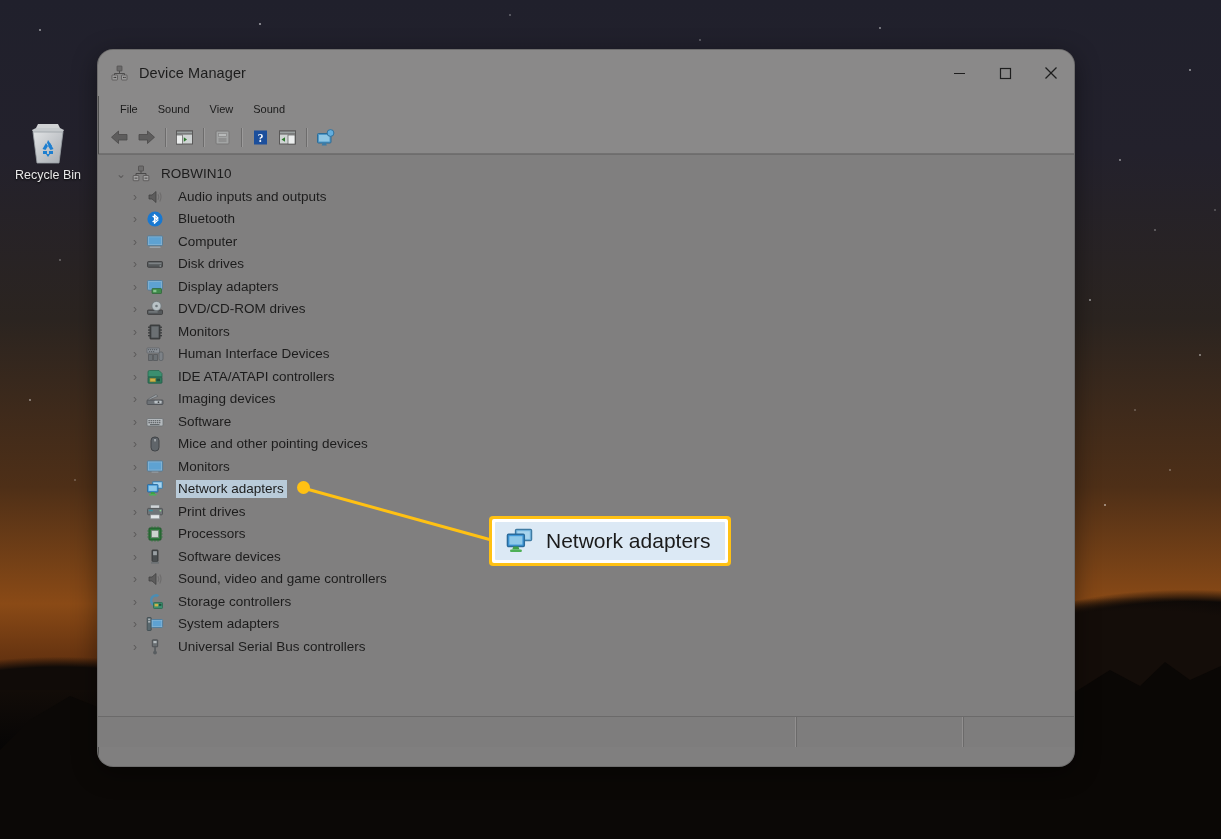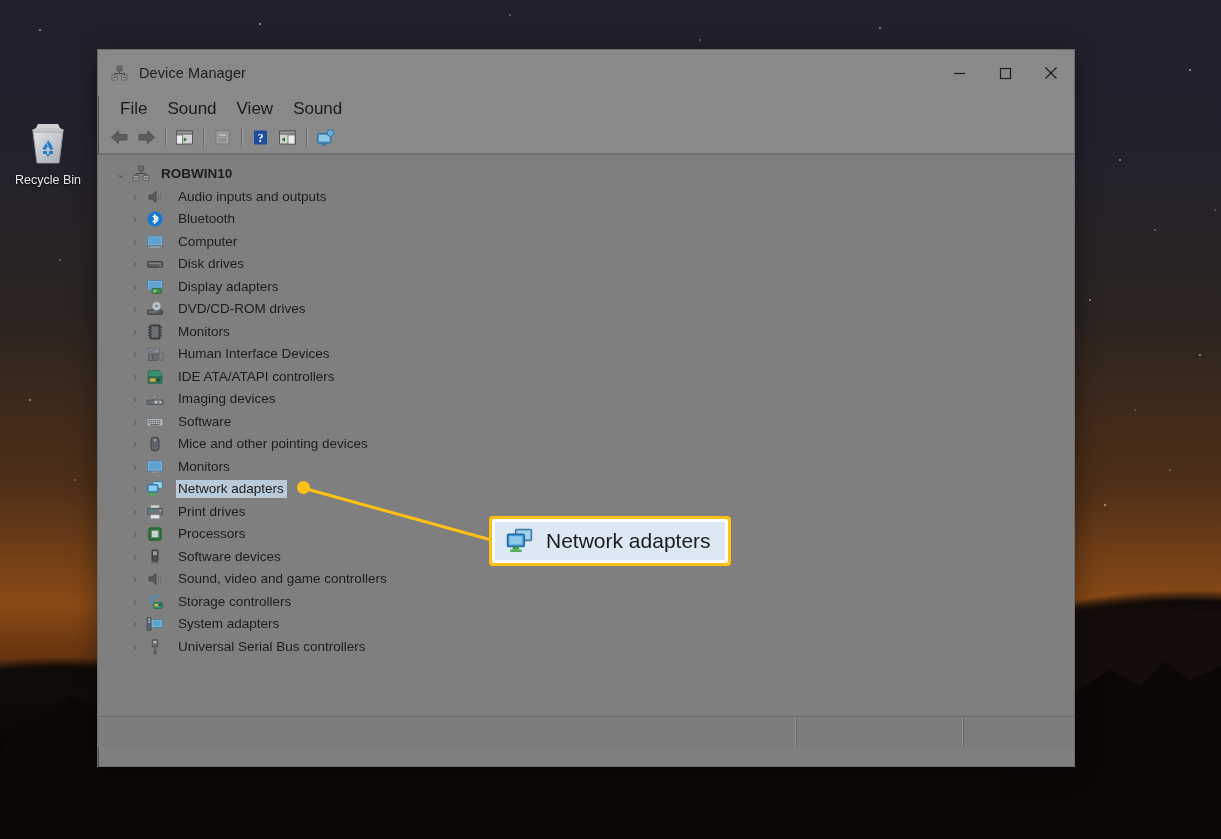--- a/index.html
+++ b/index.html
@@ -39,30 +39,31 @@
   #ground-silhouette{position:absolute;left:0;top:600px;width:1221px;height:240px;}
 
   
   #recycle-bin{
     position:absolute;left:8px;top:118px;width:80px;height:92px;
     display:flex;flex-direction:column;align-items:center;
     cursor:default;
   }
   #recycle-bin .rb-icon{width:48px;height:50px;}
   #recycle-bin .rb-label{
-    margin-top:5px;color:#e8e8e8;font-size:12.5px;
+    color:#e8e8e8;font-size:12.5px;
     text-shadow:0 1px 2px rgba(0,0,0,.9);white-space:nowrap;
   }
 
   
   #dm-window{
     position:absolute;left:98px;top:50px;width:976px;height:716px;
     background:#807f7f;
     box-shadow:0 0 0 1px #6e6d6d, 0 6px 26px rgba(0,0,0,.45);
     overflow:hidden;
+    border-radius:15px;
   }
   
   #dm-window:before{
     content:"";position:absolute;left:0;top:0;width:1px;height:716px;background:#4e4e4e;
   }
 
   
   #titlebar{
     position:relative;height:46px;background:#8a8989;
     display:flex;align-items:center;
@@ -76,21 +77,21 @@
     width:46px;height:46px;display:flex;align-items:center;justify-content:center;
     cursor:default;
   }
 
   
   #menubar{
     height:26px;background:#8a8989;display:flex;align-items:center;
     padding-left:12px;
   }
   .menu-item{
-    font-size:17px;color:#1b1b1b;padding:3px 10px;cursor:default;text-align:right;
+    font-size:11px;color:#1b1b1b;padding:3px 10px;cursor:default;text-align:right;
   }
 
   
   #toolbar{
     height:31px;background:#8a8989;display:flex;align-items:center;
     padding-left:8px;border-bottom:1px solid #727171;
   }
   .tb-btn{
     width:27px;height:25px;display:flex;align-items:center;justify-content:center;
     cursor:default;
@@ -111,21 +112,21 @@
   .tree-row{
     display:flex;align-items:center;height:22.5px;cursor:default;
     padding-left:12px;
   }
   .tw{width:22px;height:22px;display:flex;align-items:center;justify-content:center;flex:none;}
   .tw-glyph{font-size:12px;color:#5b5a5a;line-height:1;}
   .tree-icon{width:18px;height:18px;flex:none;display:block;}
   .tree-label{
     margin-left:12px;font-size:13.5px;color:#1c1c1c;white-space:nowrap;
   }
-  .tree-row.root .tree-label{margin-left:9px;font-weight:bold;}
+  .tree-row.root .tree-label{margin-left:9px;}
   .tree-row.child{padding-left:26px;}
   .lbl-wrap{display:inline-block;padding:1px 3px 2px 2px;}
   .tree-row.selected .lbl-wrap{background:#b9cbd9;}
 
   
   #statusbar{
     position:absolute;left:0;bottom:0;width:976px;height:30px;
     background:#7e7d7d;border-top:1px solid #6b6a6a;display:flex;
   }
   .sb-cell{height:30px;border-right:1px solid #6b6a6a;

